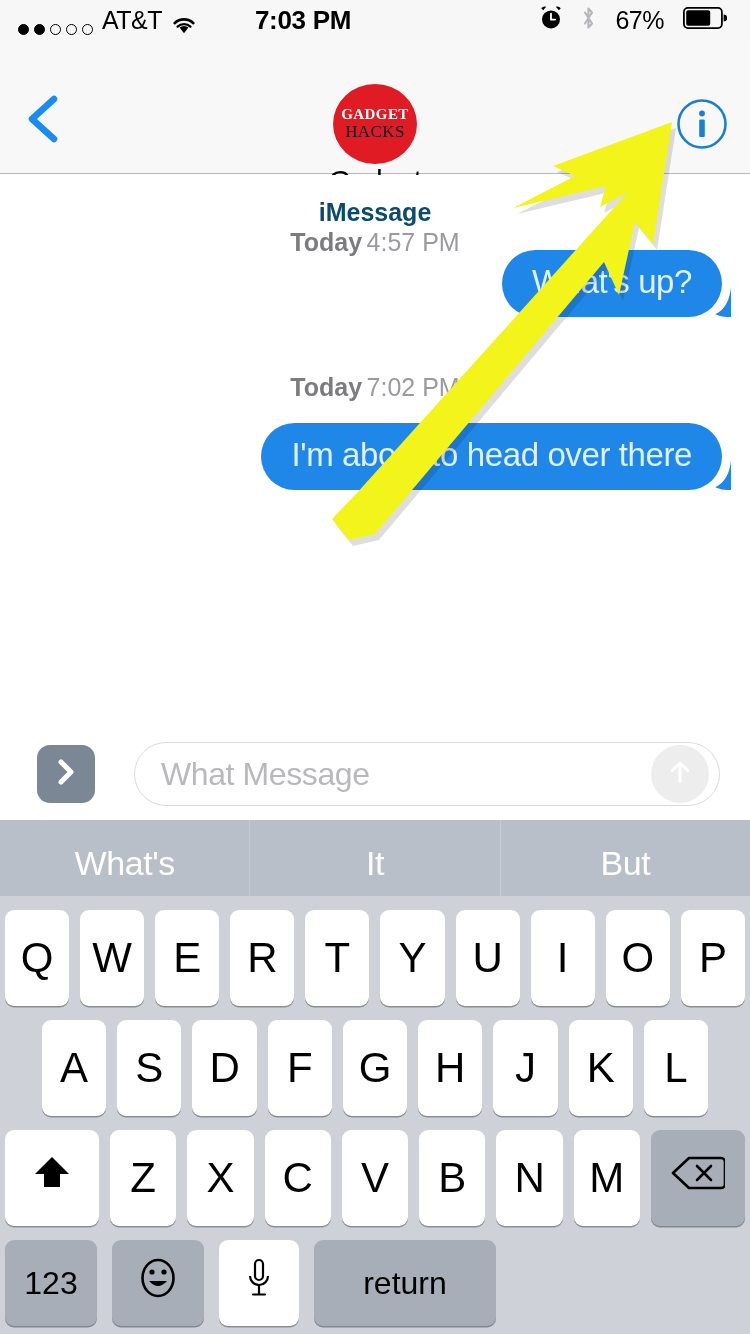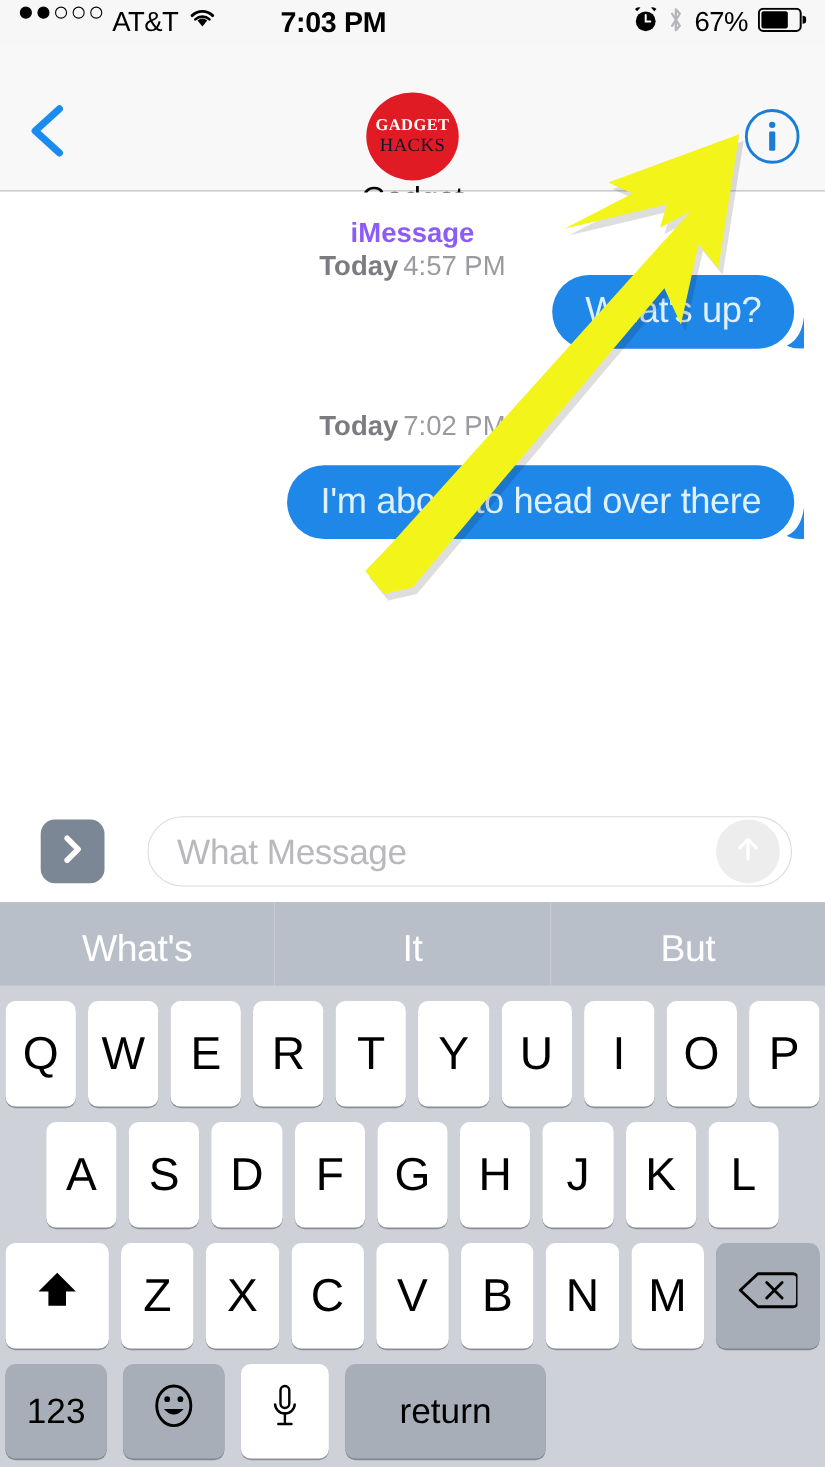--- a/index.html
+++ b/index.html
@@ -10,25 +10,25 @@
     overflow: hidden;
   }
   #screen { position: relative; width: 750px; height: 1334px; background:#fff; }
 
   
   .statusbar {
     position:absolute; top:0; left:0; width:750px; height:40px;
     background:#f7f7f7;
     display:flex; align-items:center;
   }
-  .sb-left { display:flex; align-items:flex-start; padding-left:18px; gap:9px; flex:1; }
+  .sb-left { display:flex; align-items:flex-end; padding-left:18px; gap:9px; flex:1; }
   .sb-center { position:absolute; left:0; width:606px; text-align:center;
                font-size:26px; font-weight:700; color:#000; letter-spacing:-0.3px; }
   .sb-right { display:flex; align-items:center; justify-content:flex-end;
-              padding-right:17px; gap:9px; flex:1; }
+              padding-right:23px; gap:19px; flex:1; }
   .dots { display:flex; align-items:center; gap:5px; }
   .dot { width:11px; height:11px; border-radius:50%; border:1.6px solid #000; }
   .dot.filled { background:#000; }
   .carrier { font-size:25px; font-weight:400; color:#000; letter-spacing:-0.5px; }
   .wifi { width:26px; height:20px; position:relative; }
   .battpct { font-size:25px; color:#000; letter-spacing:-0.5px; }
 
   
   .navbar {
     position:absolute; top:40px; left:0; width:750px; height:134px;
@@ -58,21 +58,21 @@
   .av-l2 { font-size:17px; font-weight:400; color:#0f172a; letter-spacing:0.4px;
            font-family:"Liberation Serif", serif; line-height:1.05; margin-top:1px; }
   .contact-name {
     position:absolute; top:125px; left:0; width:750px; text-align:center;
     font-size:29px; color:#000; letter-spacing:-0.4px;
   }
 
   
   .convo { position:absolute; top:175px; left:0; width:750px; height:553px; background:#fff; }
   .meta { text-align:center; line-height:1.18; }
-  .meta .svc { font-size:25px; color:#8b5cf6; font-weight:600; }
+  .meta .svc { font-size:25px; color:#0c4a6e; font-weight:600; }
   .meta .daybold { font-size:25px; color:#7c7c80; font-weight:700; }
   .meta .timelight { font-size:25px; color:#9a9a9f; font-weight:400; }
 
   .m1 { position:absolute; top:23px; left:0; width:750px; }
   .m2 { position:absolute; top:198px; left:0; width:750px; }
 
   .bubble-row { position:absolute; display:flex; justify-content:flex-end; width:750px; }
   .bubble {
     position:relative;
     background:#1f87e8;

